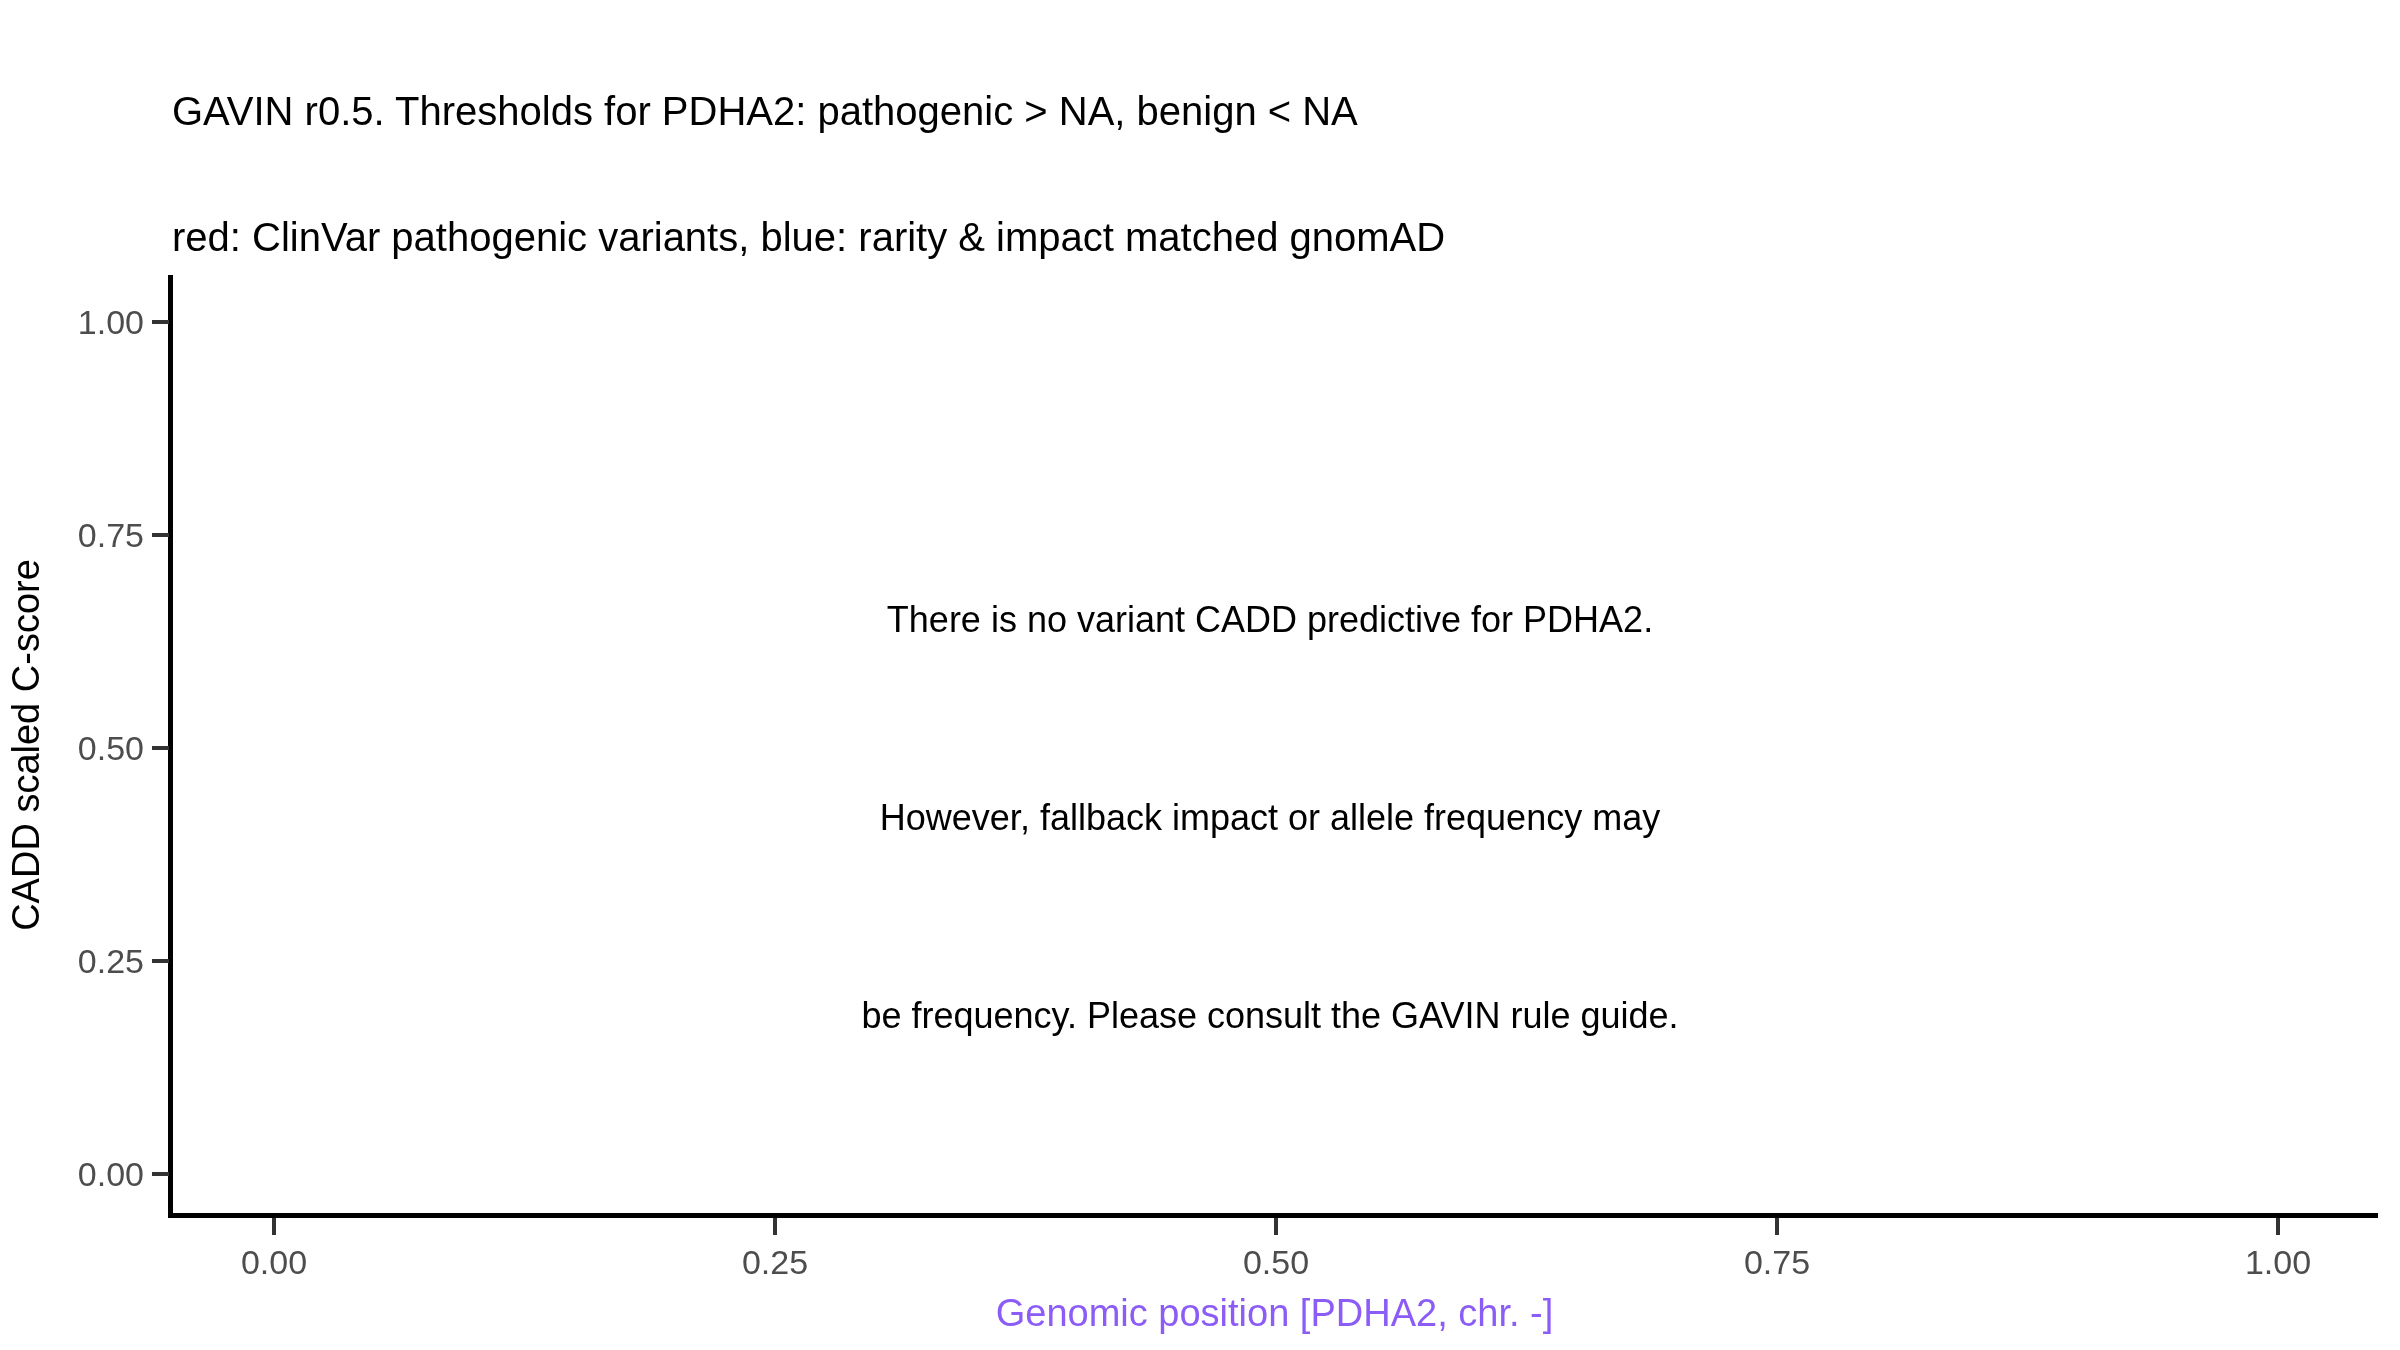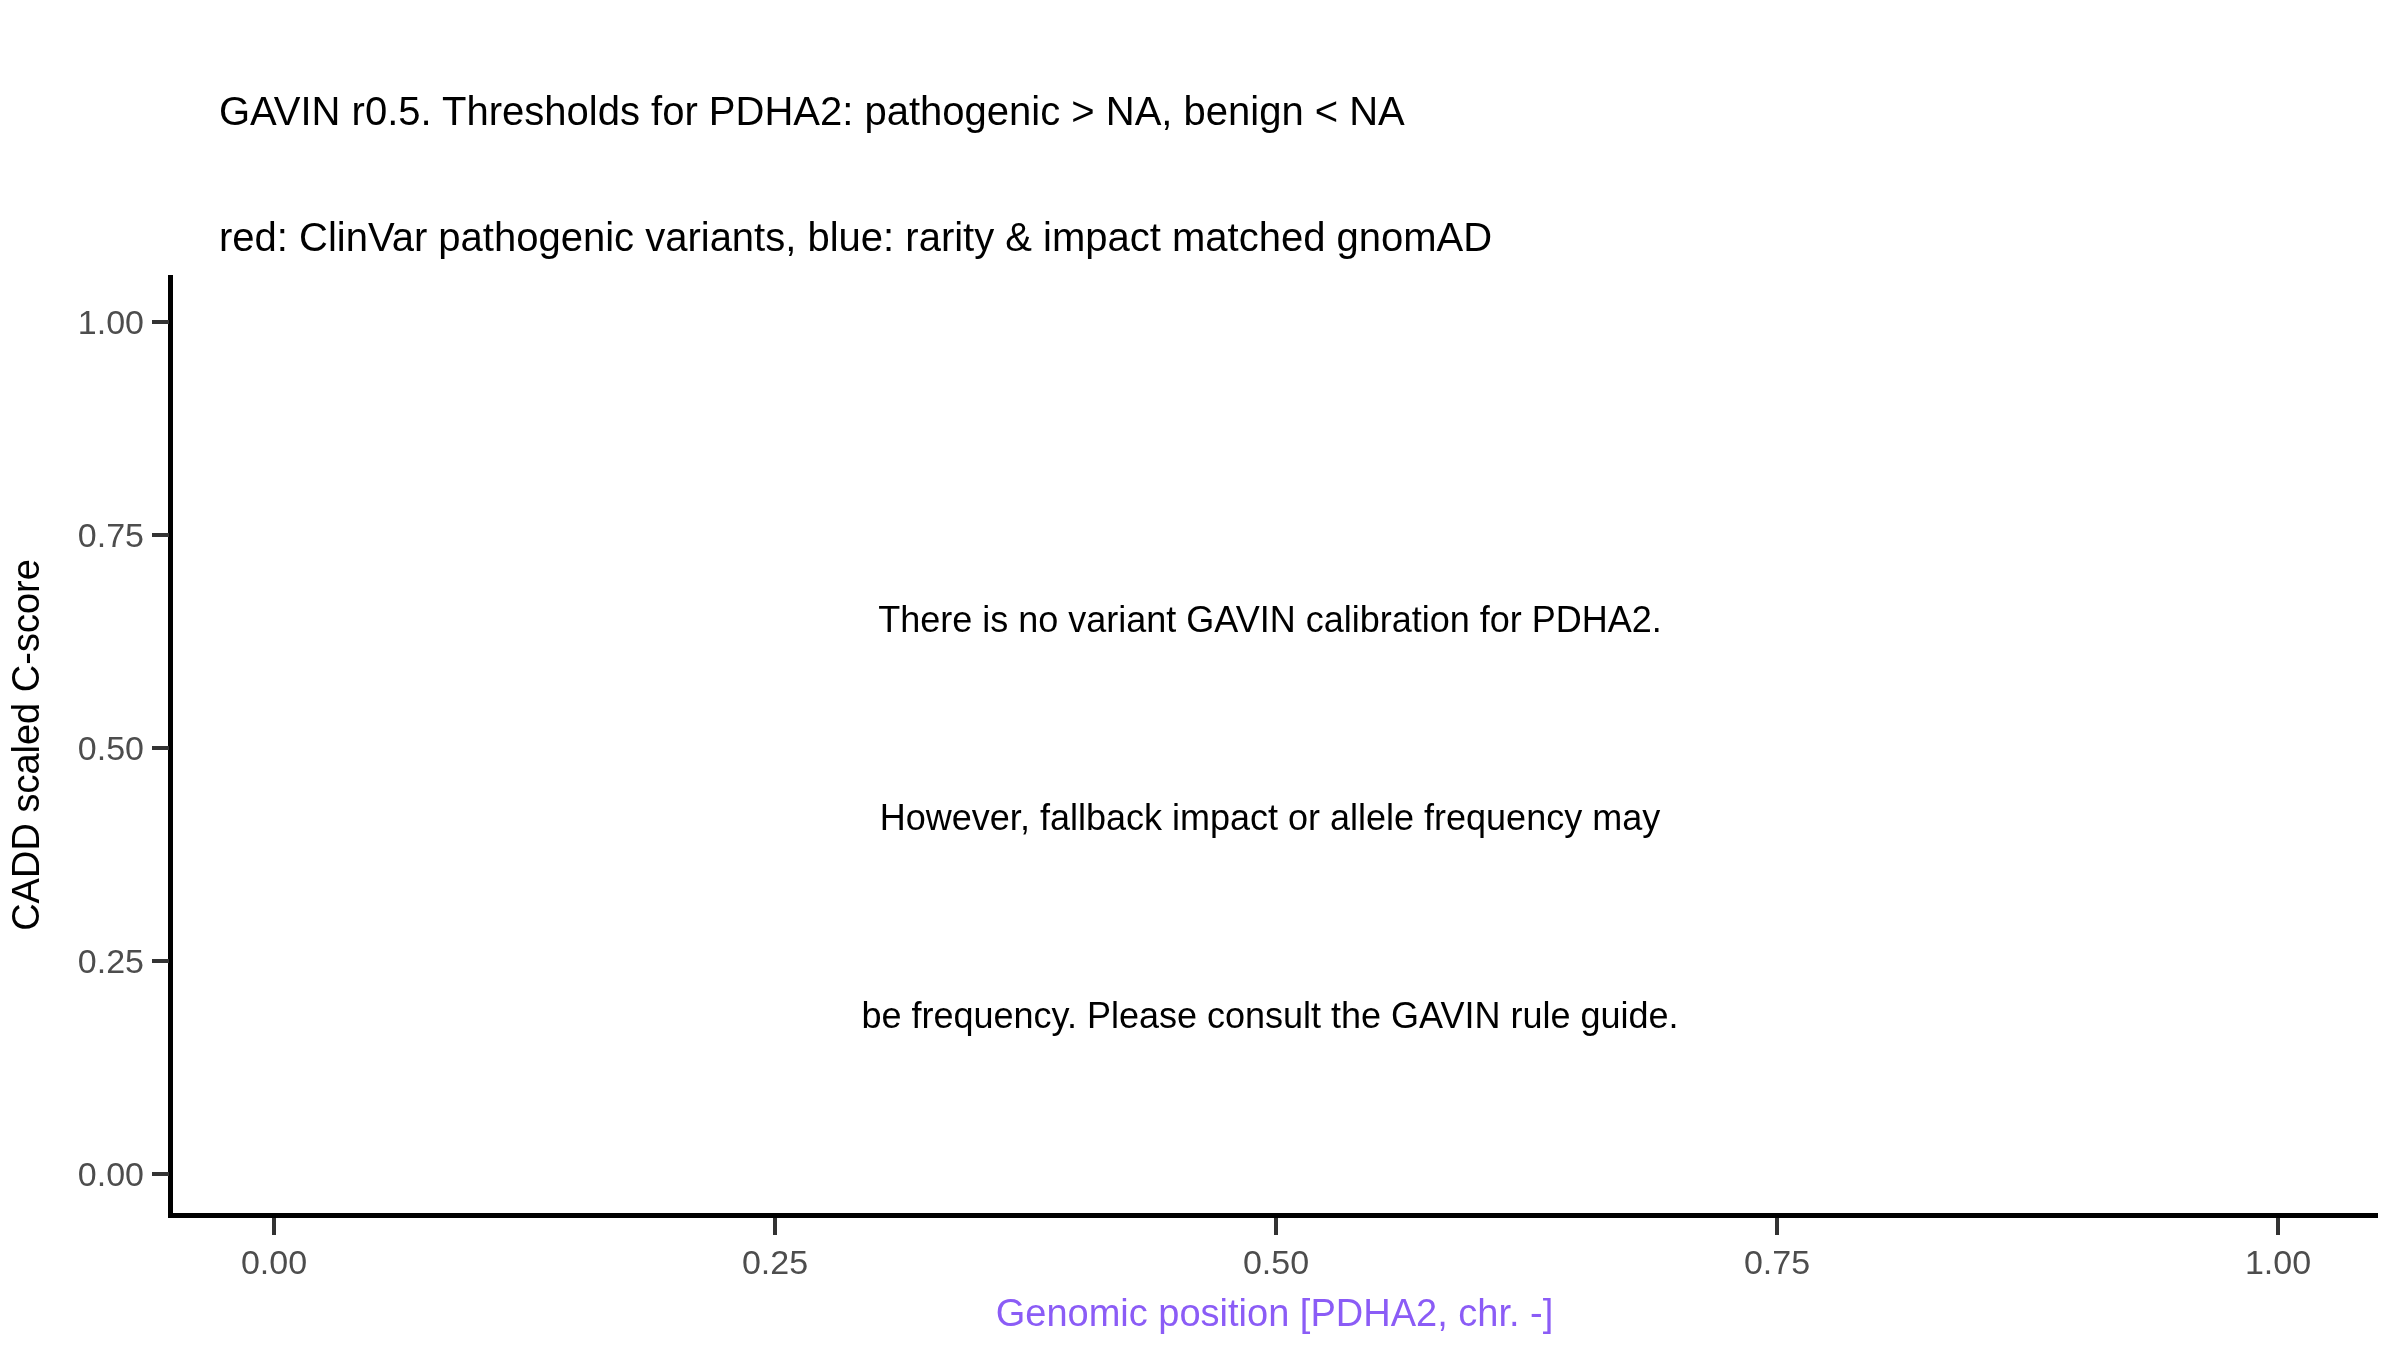--- a/index.html
+++ b/index.html
@@ -26,21 +26,20 @@
     top: 6px;
     width: 2150px;
     color: #000000;
     font-size: 40px;
     line-height: 42px;
     white-space: pre;
   }
   .title-line {
     display: block;
     height: 42px;
-    margin-left: 47px;
   }
 
   
   #panel {
     position: absolute;
     left: 171px;
     top: 275px;
     width: 2207px;
     height: 940px;
     background: #FFFFFF;
@@ -184,18 +183,18 @@
   <div class="tick-x" style="left:1775px;"></div>
   <div class="ticklabel-x" style="left:1777px;">0.75</div>
 
   <div class="tick-x" style="left:2276px;"></div>
   <div class="ticklabel-x" style="left:2278px;">1.00</div>
 
   <div id="ylab">CADD scaled C-score</div>
   <div id="xlab">Genomic position [PDHA2, chr. -]</div>
 
   <div id="annotation">
-    <span class="annot-line">There is no variant GAVIN calibration for PDHA2.</span>
+    <span class="annot-line">There is no variant CADD predictive for PDHA2.</span>
     <span class="annot-line">However, fallback impact or allele frequency may</span>
     <span class="annot-line">be frequency. Please consult the GAVIN rule guide.</span>
   </div>
 
 </div>
 
 </body></html>

